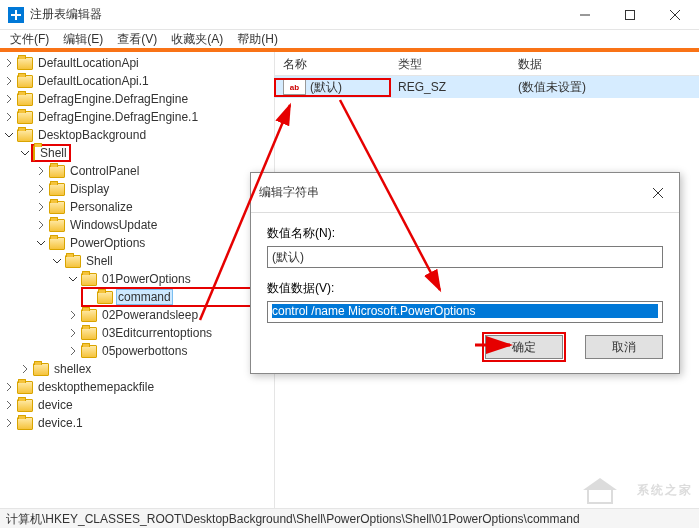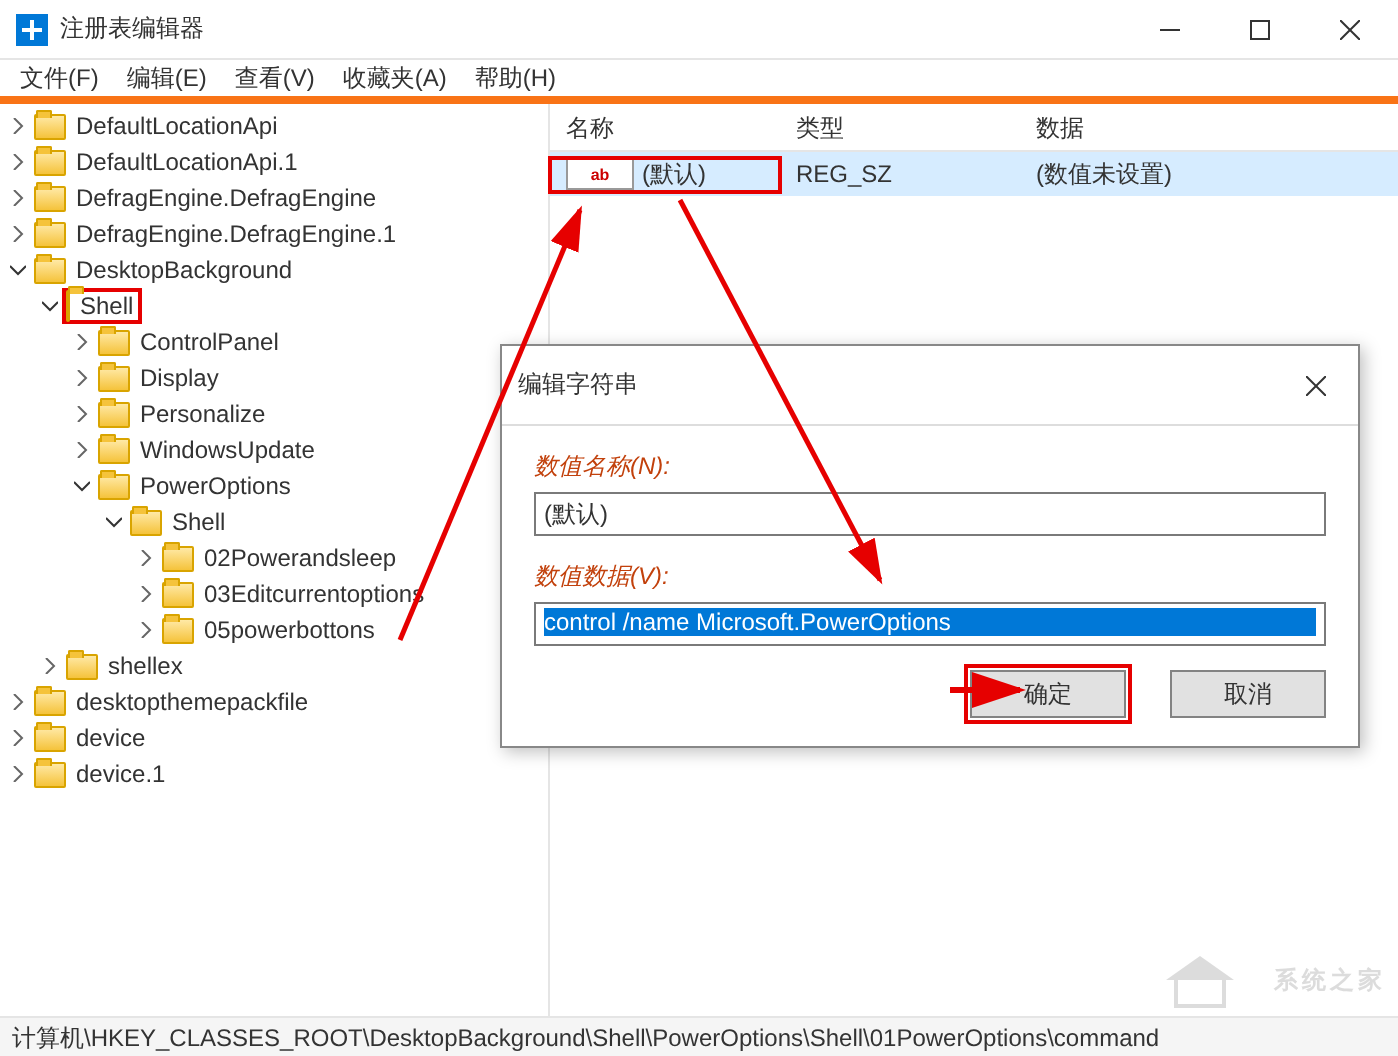--- a/index.html
+++ b/index.html
@@ -42,30 +42,30 @@
 .list-header { height: 24px; display: flex; border-bottom: 1px solid #e5e5e5; background: #fff; }
 .list-header .col { padding: 4px 8px; color: #333; border-right: 1px solid transparent; }
 .col-name { width: 115px; }
 .col-type { width: 120px; }
 .col-data { flex: 1; }
 
 
 .list-body { }
 .list-row { display: flex; height: 22px; align-items: center; background: #d6ecff; }
 .list-row .cell { padding: 0 8px; color: #333; display: flex; align-items: center; }
-.val-icon { width: 34px; height: 16px; margin-right: 4px; background: #fff; border: 1px solid #999; font-size: 8px; display: flex; align-items: center; justify-content: center; color: #c00; font-weight: bold; }
+.val-icon { width: 23px; height: 16px; margin-right: 4px; background: #fff; border: 1px solid #999; font-size: 8px; display: flex; align-items: center; justify-content: center; color: #c00; font-weight: bold; }
 .list-row.hl .cell.col-name { outline: 2px solid #e60000; outline-offset: -1px; }
 
 
 .dialog { position: absolute; left: 250px; top: 172px; width: 430px; background: #fff; border: 1px solid #888; box-shadow: 2px 2px 8px rgba(0,0,0,.25); }
 .dialog-titlebar { height: 40px; display: flex; align-items: center; padding: 0 8px; border-bottom: 1px solid #ddd; }
 .dialog-titlebar .dtitle { flex: 1; color: #333; }
 .dlg-close { width: 26px; height: 20px; display: flex; align-items: center; justify-content: center; }
 .dialog-body { padding: 12px 16px 14px; }
-.dlg-label { color: #c2410c; margin-bottom: 4px; display: block; font-style: italic; }
+.dlg-label { color: #000000; margin-bottom: 4px; display: block; }
 .dlg-input { width: 100%; height: 22px; border: 1px solid #7a7a7a; padding: 2px 4px; margin-bottom: 12px; background: #fff; color: #333; }
 .dlg-input.readonly { background: #fff; }
 .dlg-input.sel { background: #fff; }
 .dlg-input.sel .seltext { background: #0078d7; color: #fff; display: inline-block; width: 100%; }
 .dlg-buttons { display: flex; justify-content: flex-end; gap: 22px; margin-top: 6px; }
 .dlg-btn { width: 78px; height: 24px; border: 1px solid #838383; background: #e1e1e1; color: #333; display: flex; align-items: center; justify-content: center; }
 .dlg-btn.primary { outline: 2px solid #e60000; outline-offset: 1px; }
 
 
 .statusbar { position: absolute; left: 0; bottom: 0; height: 20px; width: 100%; background: #f5f5f5; border-top: 1px solid #e5e5e5; padding: 2px 6px; color: #333; white-space: nowrap; overflow: hidden; }
@@ -243,20 +243,40 @@
                           <span class="expander">
                             <svg viewBox="0 0 8 8">
                               <path d="M0 2 L4 6 L8 2" fill="none" stroke="#333"></path>
                             </svg>
                           </span>
                           <span class="folder-icon"></span>
                           <span class="tree-label">Shell</span>
                         </div>
                       <ul>
                         <li>
+                          <div class="tree-row">
+                              <span class="expander">
+                                <svg viewBox="0 0 8 8">
+                                  <path d="M0 2 L4 6 L8 2" fill="none" stroke="#333"></path>
+                                </svg>
+                              </span>
+                              <span class="folder-icon"></span>
+                              <span class="tree-label">01PowerOptions</span>
+                            </div>
+                          <ul>
+                            <li>
+                                <div class="tree-row hl selected">
+                                  <span class="expander"></span>
+                                  <span class="folder-icon"></span>
+                                  <span class="tree-label">command</span>
+                                </div>
+                              </li>
+                          </ul>
+                        </li>
+                        <li>
                             <div class="tree-row">
                               <span class="expander">
                                 <svg viewBox="0 0 8 8">
                                   <path d="M2 0 L6 4 L2 8" fill="none" stroke="#666"></path>
                                 </svg>
                               </span>
                               <span class="folder-icon"></span>
                               <span class="tree-label">02Powerandsleep</span>
                             </div>
                           </li>

